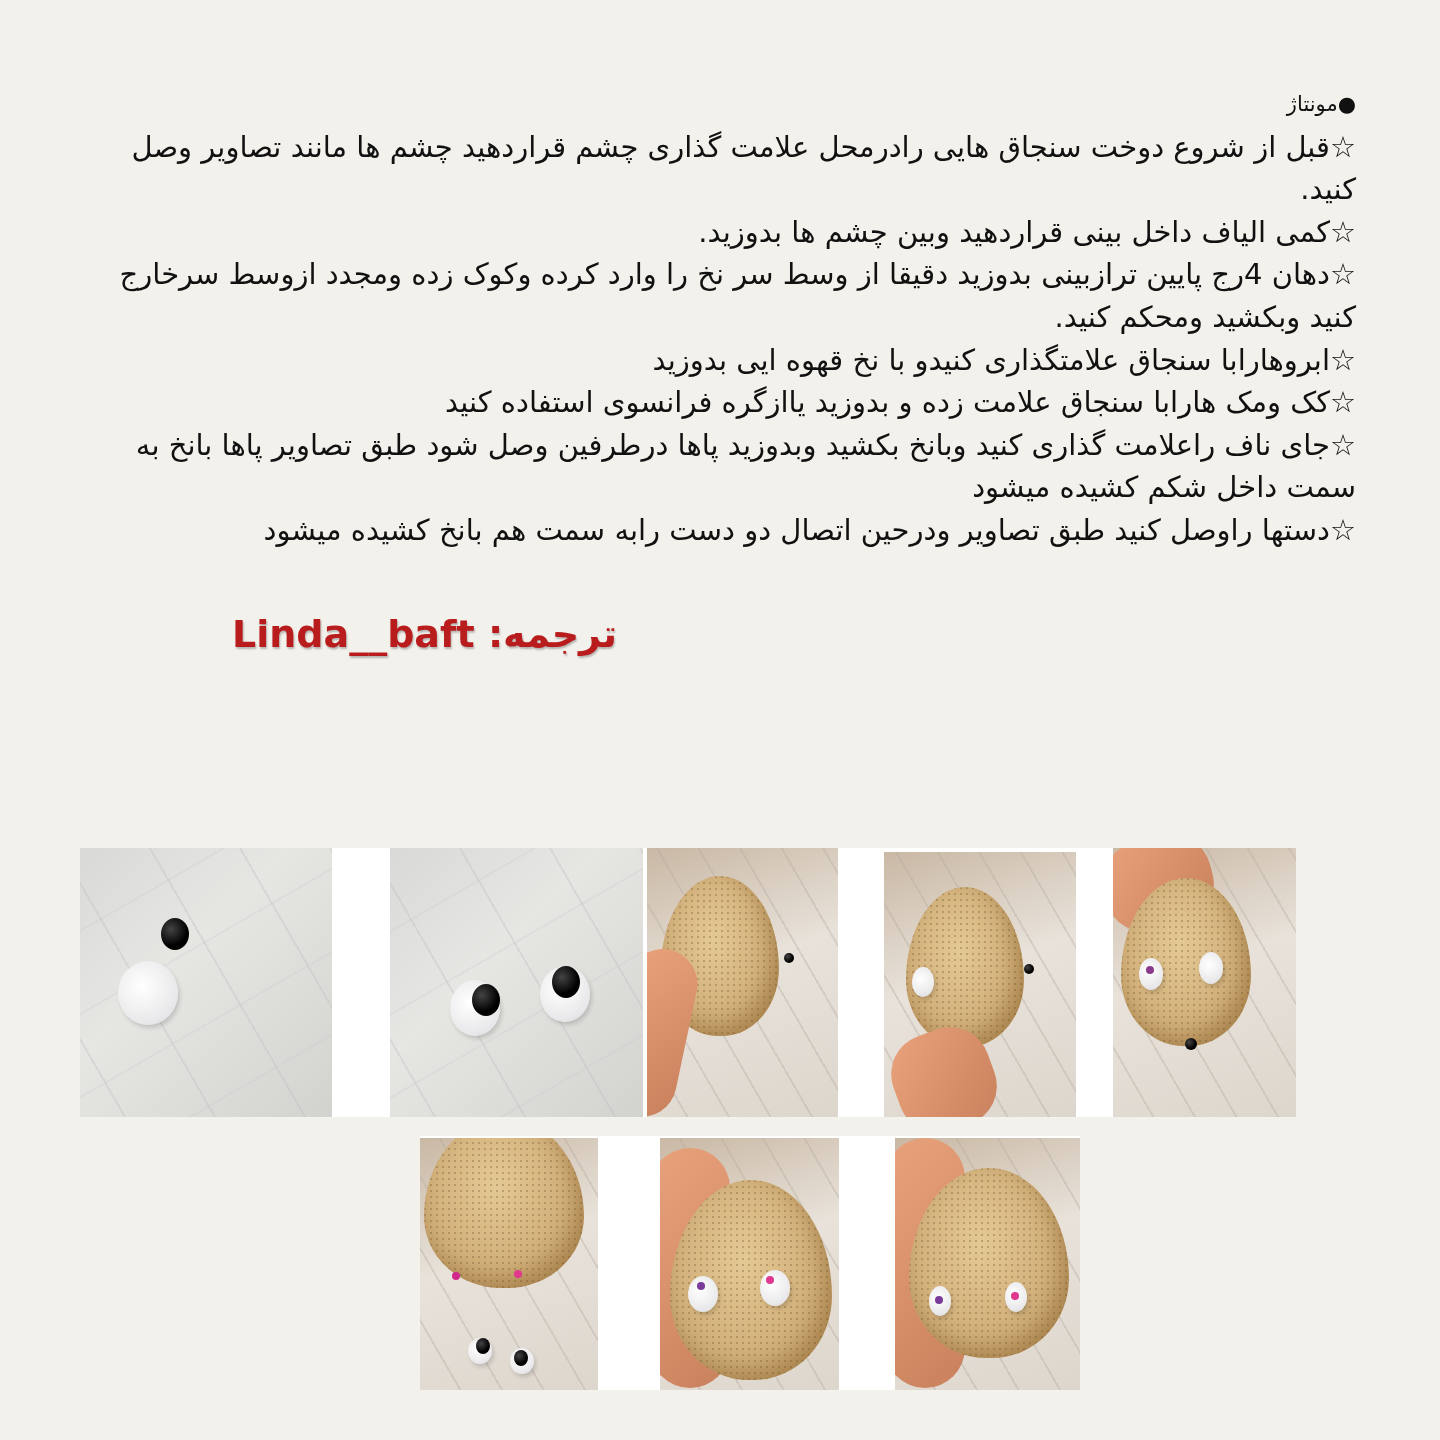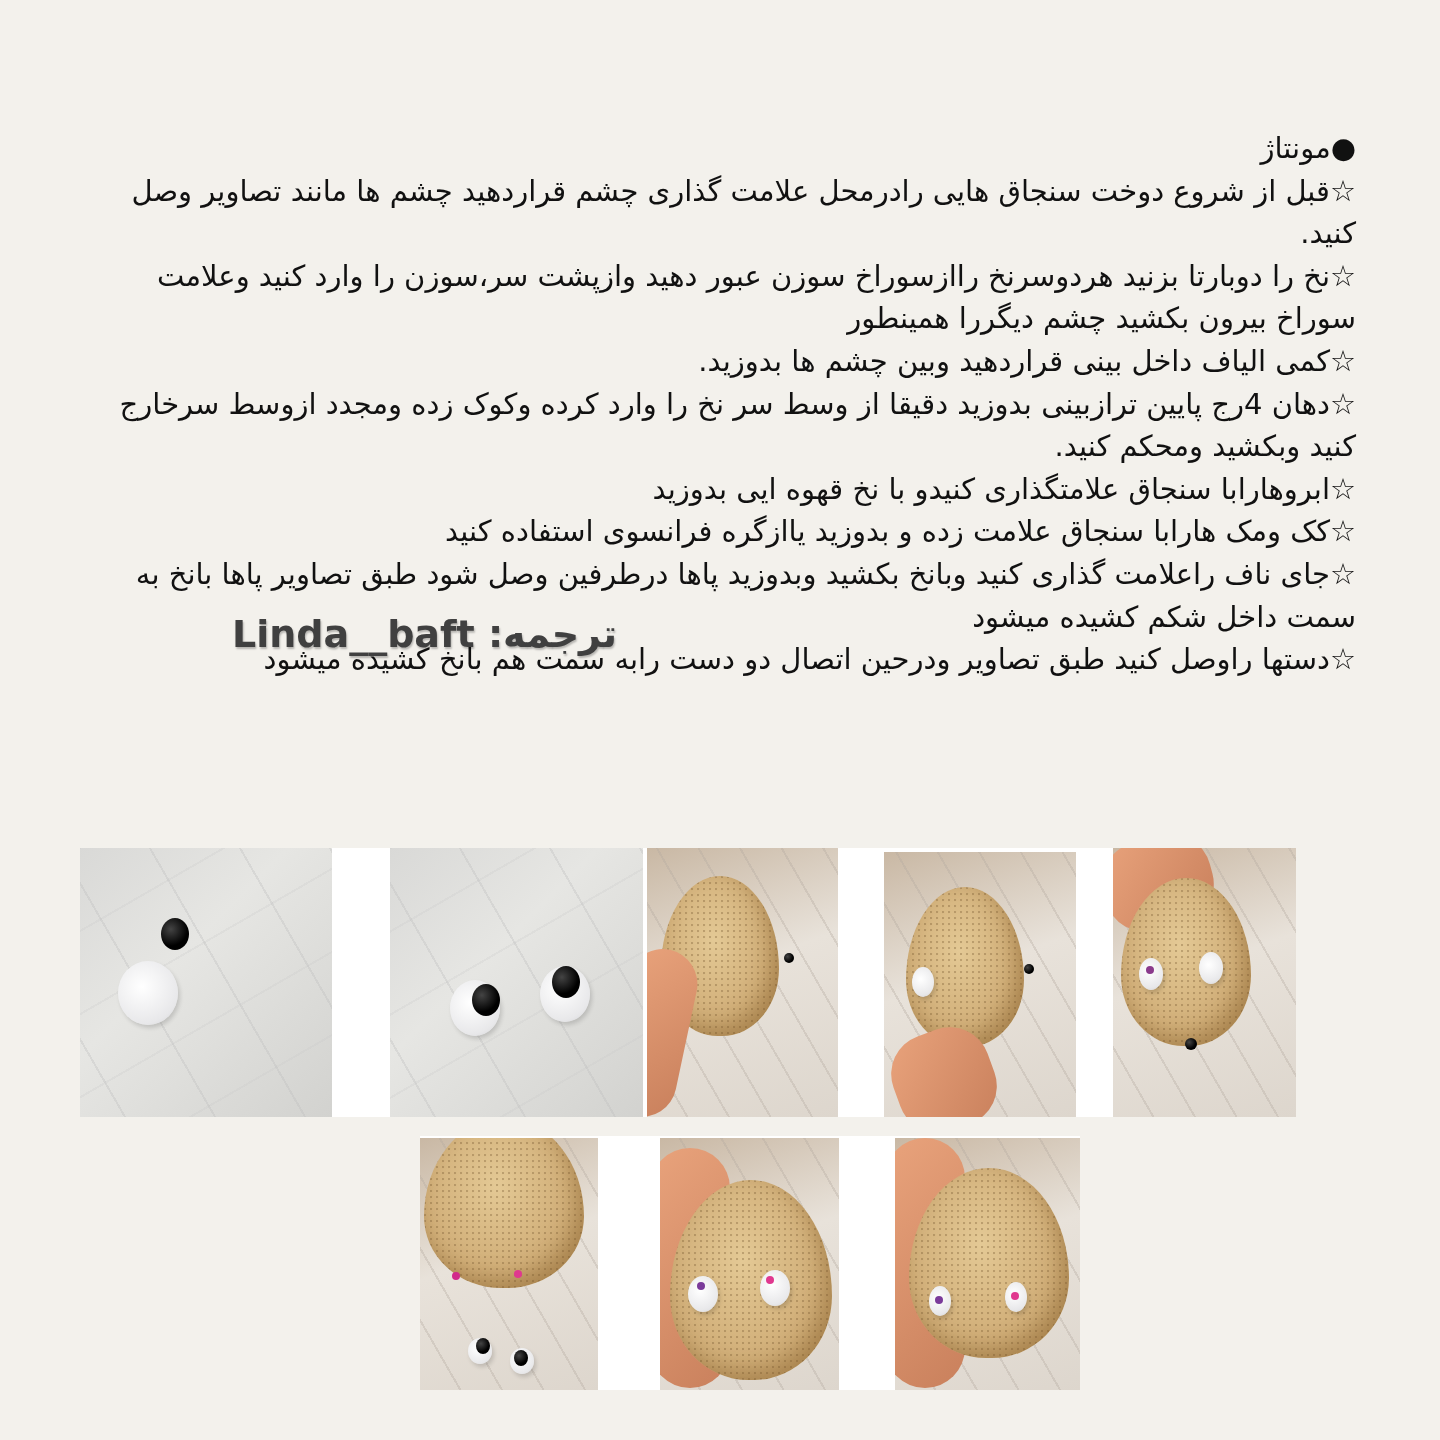--- a/index.html
+++ b/index.html
@@ -9,24 +9,24 @@
     position:relative;
     font-family:"DejaVu Sans", sans-serif;
   }
   .text-block {
     position:absolute; right:84px; top:83px; width:1260px;
     direction:rtl; text-align:right;
     color:#111; font-size:29px; line-height:42.6px;
     letter-spacing:0;
   }
   .text-block p { margin:0; white-space:pre-wrap; }
-  .text-block .heading { font-size:29px;margin-top:44px; }
+  .text-block .heading { font-size:21px; }
   .credit {
     position:absolute; left:232px; top:612px;
-    color:#404040; font-family:"DejaVu Sans", sans-serif; font-weight:bold;
+    color:#b91c1c; font-family:"DejaVu Sans", sans-serif; font-weight:bold;
     font-size:38px; direction:rtl; unicode-bidi:plaintext;
     text-shadow:1px 2px 2px rgba(0,0,0,0.25);
     white-space:nowrap;
   }
   .page-num { direction:rtl; }
 
   .photo { position:absolute; overflow:hidden; }
   .white-band { position:absolute; background:#ffffff; }
 
   
@@ -55,21 +55,20 @@
   .eye-black { position:absolute; border-radius:50%; background:radial-gradient(circle at 35% 35%, #444, #000 60%); }
   .eye-white { position:absolute; border-radius:50%; background:radial-gradient(circle at 40% 40%, #ffffff, #e8e8ea 70%, #cfcfd3); box-shadow:2px 3px 4px rgba(0,0,0,0.15); }
   .pin { position:absolute; border-radius:50%; }
 </style>
 </head>
 <body>
 
 <div class="text-block">
   <p class="heading">●مونتاژ</p>
   <p>☆قبل از شروع دوخت سنجاق هایی رادرمحل علامت گذاری چشم قراردهید چشم ها مانند تصاویر وصل کنید.</p>
-  <p>☆نخ را دوبارتا بزنید هردوسرنخ راازسوراخ سوزن عبور دهید وازپشت سر،سوزن را وارد کنید وعلامت سوراخ بیرون بکشید چشم دیگررا همینطور</p>
   <p>☆کمی الیاف داخل بینی قراردهید وبین چشم ها بدوزید.</p>
   <p>☆دهان 4رج پایین ترازبینی بدوزید دقیقا از وسط سر نخ را وارد کرده وکوک زده ومجدد ازوسط سرخارج کنید وبکشید ومحکم کنید.</p>
   <p>☆ابروهارابا سنجاق علامتگذاری کنیدو با نخ قهوه ایی بدوزید</p>
   <p>☆کک ومک هارابا سنجاق علامت زده و بدوزید یاازگره فرانسوی استفاده کنید</p>
   <p>☆جای ناف راعلامت گذاری کنید وبانخ بکشید وبدوزید پاها درطرفین وصل شود طبق تصاویر پاها بانخ به سمت داخل شکم کشیده میشود</p>
   <p>☆دستها راوصل کنید طبق تصاویر ودرحین اتصال دو دست رابه سمت هم بانخ کشیده میشود</p>
 </div>
 
 <div class="credit">
   <span>ترجمه:</span>

